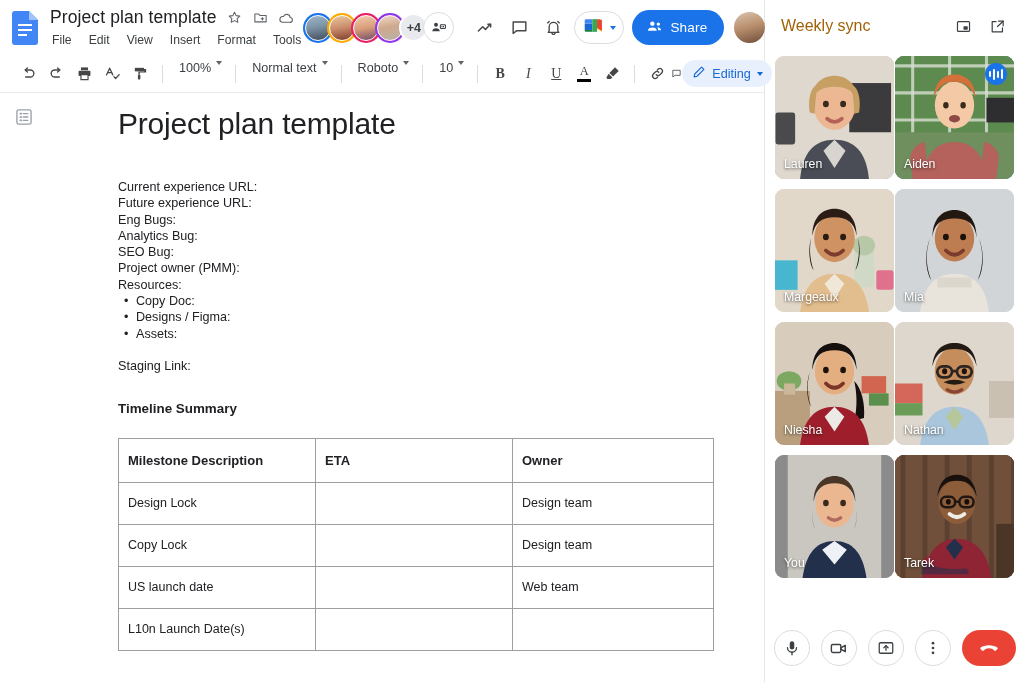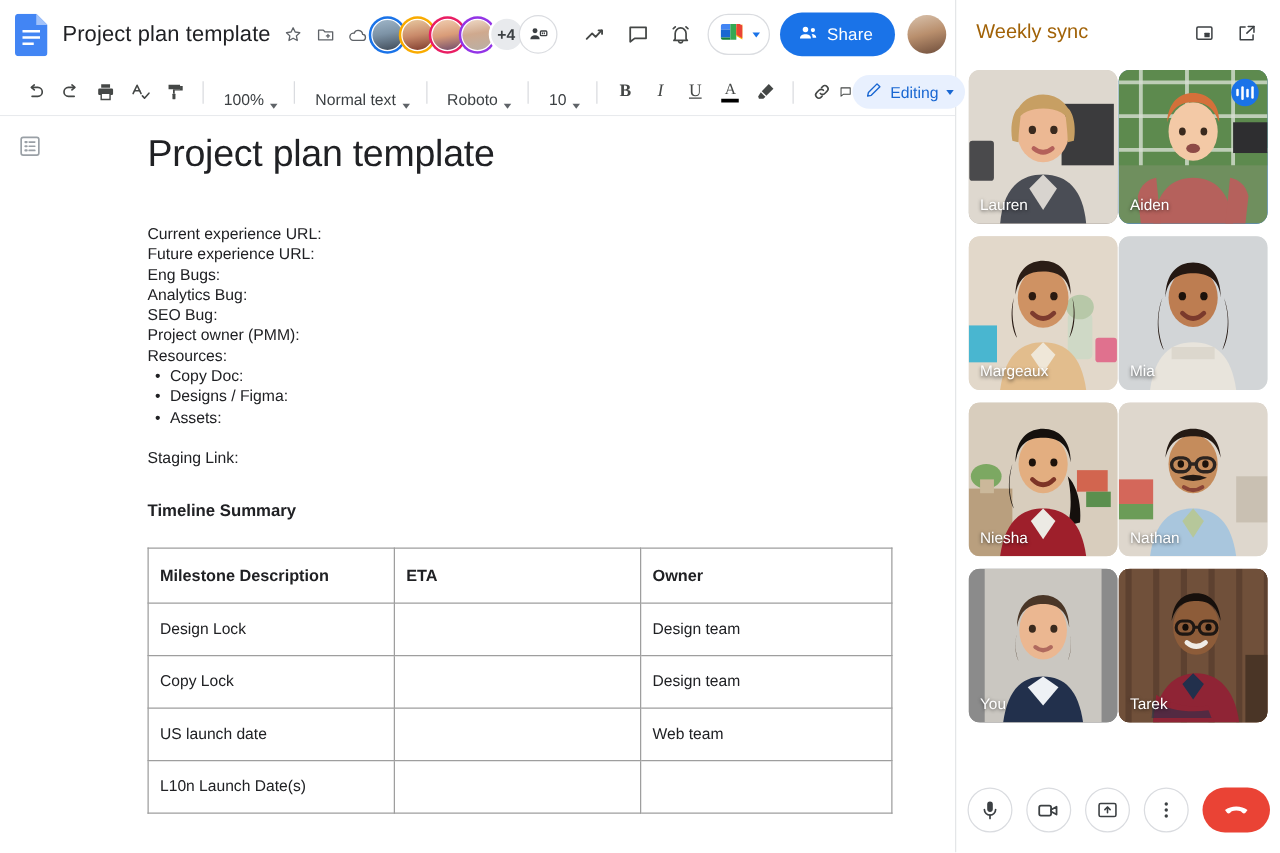--- a/index.html
+++ b/index.html
@@ -60,21 +60,21 @@
 
   .acct { width: 31px; height: 31px; border-radius: 50%; overflow: hidden;
           cursor: pointer; flex:none; margin-right:2px; }
 
   
   .toolbar { height: 38px; display: flex; align-items: center; gap: 0;
              padding: 0 10px 0 14px; border-bottom: 1px solid #e8eaed; }
   .tb { width: 28px; height: 28px; border-radius: 4px; display: flex; align-items: center;
         justify-content: center; color: #444746; cursor: pointer; flex:none; }
   .tbsep { width: 1px; height: 18px; background: #dadce0; margin: 0 8px; flex:none; }
-  .tbdrop { height: 26px; display: flex; align-items: flex-end; gap: 5px; padding: 0 5px 0 8px;
+  .tbdrop { height: 26px; display: flex; align-items: flex-start; gap: 5px; padding: 0 5px 0 8px;
             border-radius: 4px; cursor: pointer; font-size: 12.6px; color: #3c4043; flex:none;
             white-space: nowrap; }
   .caret { width:0; height:0; border-left:3.5px solid transparent; border-right:3.5px solid transparent;
            border-top:4px solid #5f6368; }
   .tb-bold { font-weight: bold; font-size: 14px; font-family: "Liberation Serif", serif; }
   .tb-ital { font-style: italic; font-size: 14px; font-family: "Liberation Serif", serif; }
   .tb-und { text-decoration: underline; font-size: 14px; font-family: "Liberation Serif", serif; }
   .tcolor { display:flex; flex-direction:column; align-items:center; line-height:1; }
   .tcolor .l { font-size: 12.5px; font-family:"Liberation Serif",serif; }
   .tcolor .bar { width: 14px; height: 3px; background: #000; margin-top: 1.5px; }
@@ -162,20 +162,28 @@
             <svg width="15" height="15" viewBox="0 0 24 24" fill="none" stroke="currentColor" stroke-width="1.7">
               <path d="M3 6.5h6l2 2.2h10v10.3H3z" stroke-linejoin="round"></path>
               <path d="M15 12v4M13 14h4" stroke-linecap="round"></path>
             </svg>
           </div>
           <div class="title-icon">
             <svg width="16" height="16" viewBox="0 0 24 24" fill="none" stroke="currentColor" stroke-width="1.6">
               <path d="M6.4 18.5h11.3a3.6 3.6 0 0 0 .5-7.2 5.3 5.3 0 0 0-10.2-1.4 3.9 3.9 0 0 0-1.6 8.6z" stroke-linejoin="round"></path>
             </svg>
           </div>
+        </div>
+        <div class="menu-row">
+          <span>File</span>
+          <span>Edit</span>
+          <span>View</span>
+          <span>Insert</span>
+          <span>Format</span>
+          <span>Tools</span>
         </div>
       </div>
 
       <div class="header-right">
 
         <div class="avatars">
           <div class="av-ring" style="background:#1a73e8">
             <div class="av-inner" style="background:linear-gradient(170deg,#9fb6c9 0%,#7d93a6 45%,#3f4a57 100%)"></div>
           </div>
           <div class="av-ring" style="background:#f9ab00">

